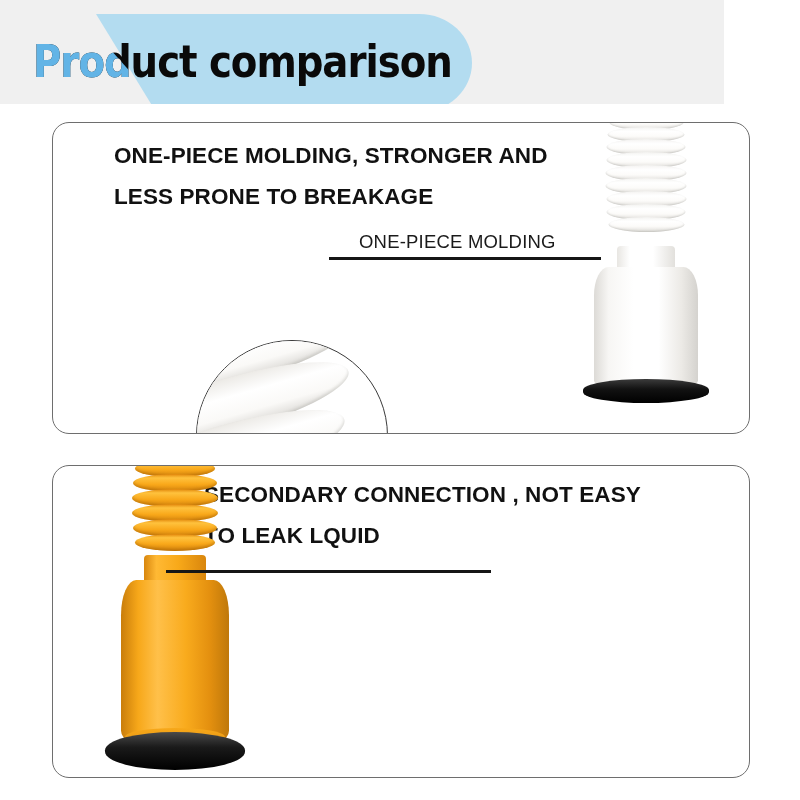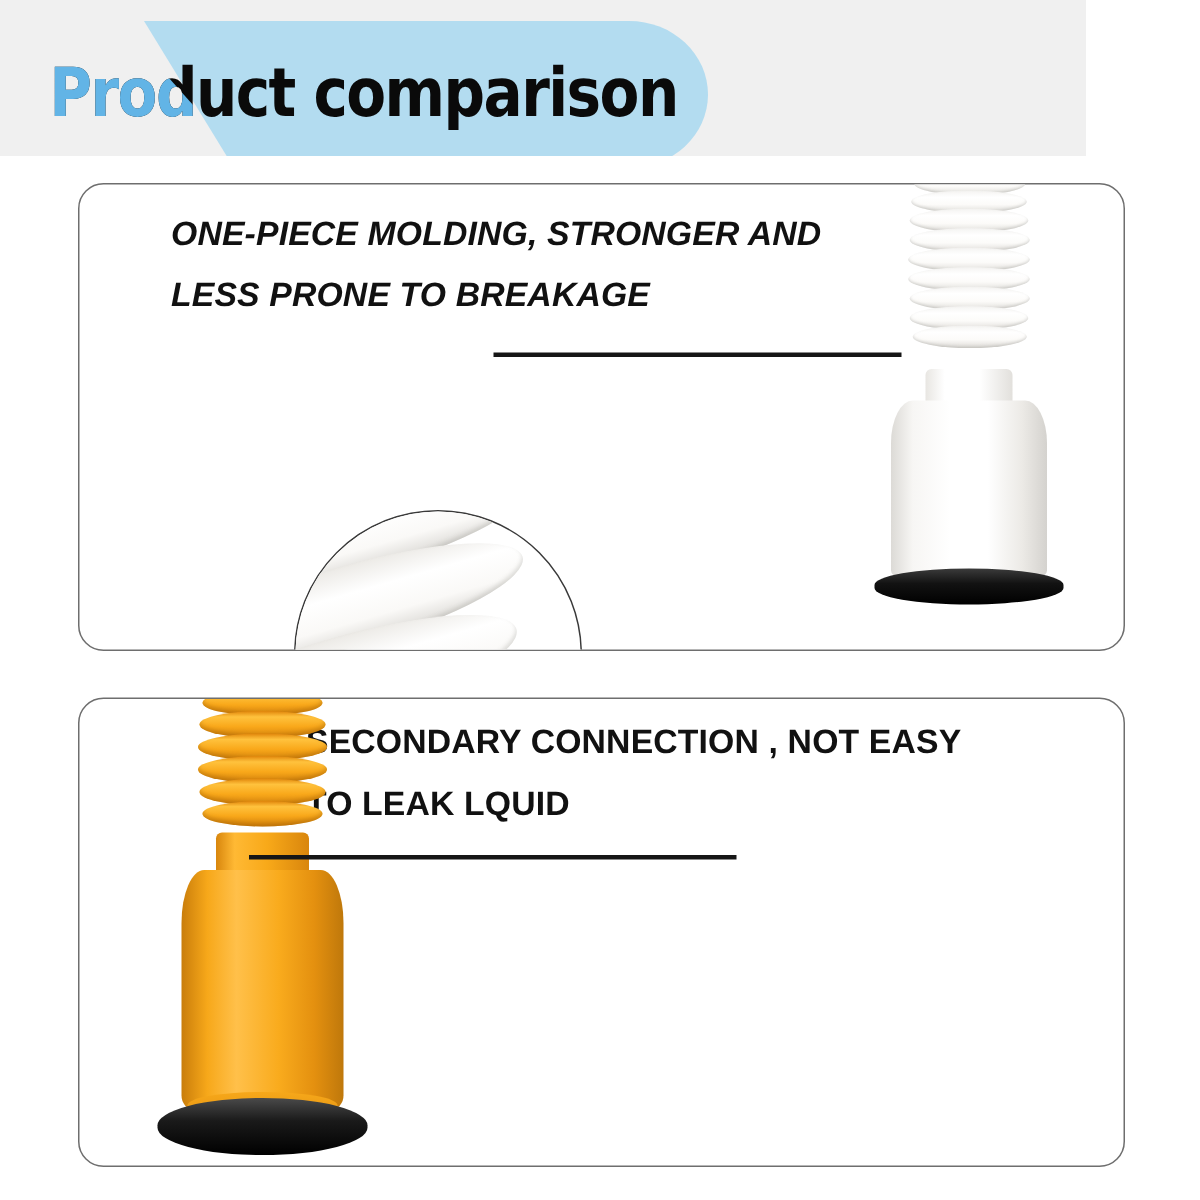--- a/index.html
+++ b/index.html
@@ -72,21 +72,21 @@
   .panel {
     position: absolute;
     left: 52px;
     width: 698px;
     border: 1.4px solid #6e6e6e;
     border-radius: 17px;
     background: #ffffff;
     box-sizing: border-box;
     overflow: hidden;
   }
-  #panel-one { top: 122px; height: 312px; font-style: italic; }
+  #panel-one { top: 122px; height: 312px; }
   #panel-two { top: 465px; height: 313px; }
 
   
   .panel-heading {
     position: absolute;
     font-weight: bold;
     font-size: 22.5px;
     line-height: 41px;
     color: #111111;
     letter-spacing: 0.1px;
@@ -259,20 +259,21 @@
   <div class="magnifier" id="magnifier-one">
     <div class="mag-inner">
       <div class="zw-rib" style="left:-70px; top:-12px; width:230px; height:52px; transform:rotate(-16deg);"></div>
       <div class="zw-rib" style="left:-82px; top:36px; width:238px; height:54px; transform:rotate(-16deg);"></div>
       <div class="zw-rib" style="left:-92px; top:84px; width:244px; height:56px; transform:rotate(-16deg);"></div>
 
     </div>
   </div>
 
   <div class="callout" id="callout-one">
+    <span class="callout-label">ONE-PIECE MOLDING</span>
     <span class="callout-rule"></span>
   </div>
 </div>
 
 <div class="panel" id="panel-two">
 
   <div class="panel-heading">SECONDARY CONNECTION , NOT EASY
 TO LEAK LQUID</div>
 
   <div class="product" style="left:22px; top:-6px; width:200px; height:320px;">

